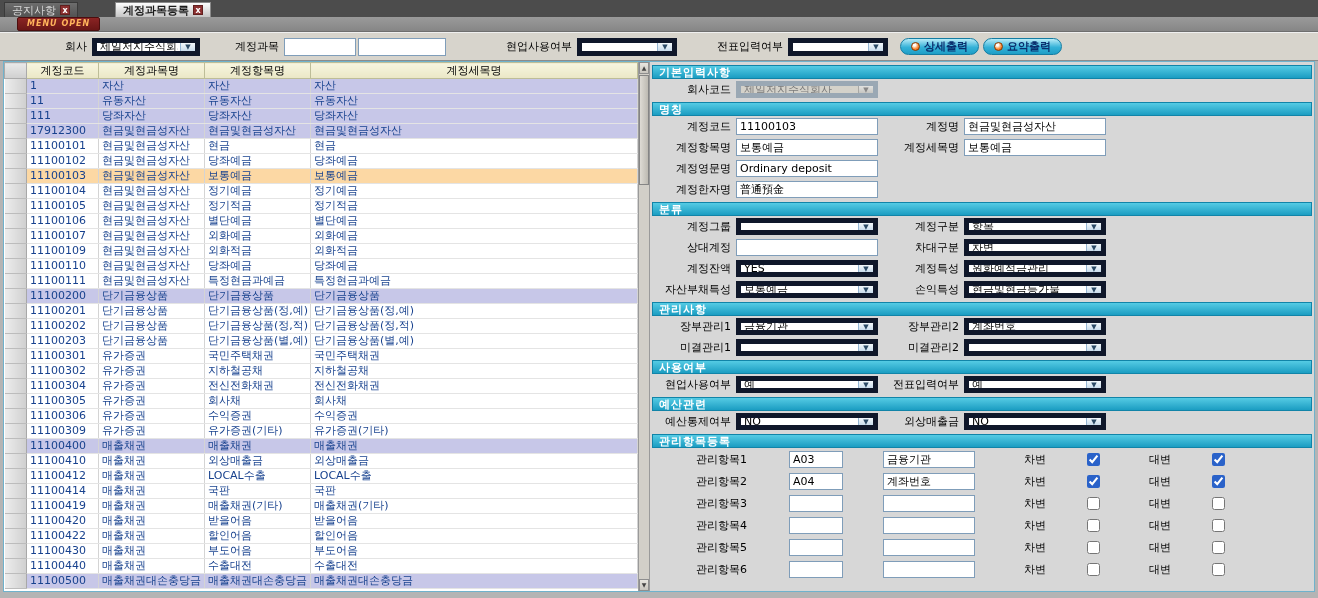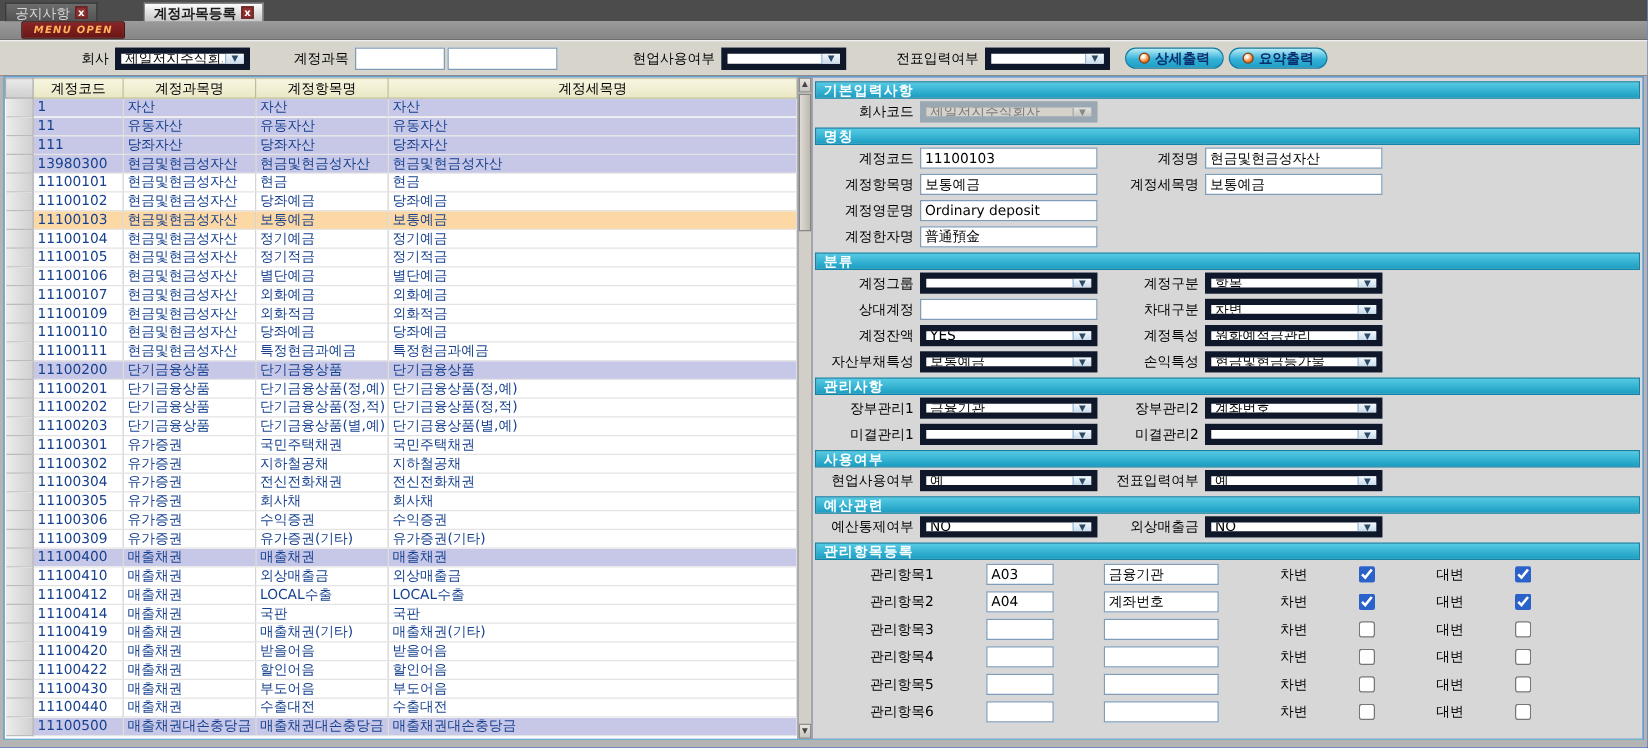--- a/index.html
+++ b/index.html
@@ -31,21 +31,21 @@
   .combo { height:18px; background:#fff; border:5px solid #0f172a; display:flex; align-items:center; position:relative; padding:0 17px 0 3px; overflow:hidden; white-space:nowrap; }
   .combo-text { font-size:11px; overflow:hidden; white-space:nowrap; }
   .combo-arrow { position:absolute; right:0; top:0; bottom:0; width:15px; background:linear-gradient(#f4f9fc,#c9dcec); border-left:1px solid #94b4d2; display:flex; align-items:center; justify-content:center; font-size:7px; color:#2c4a66; }
   .combo.disabled { background:#d4d2ca; color:#7a7a7a; border-color:#9aa8b4; }
   .combo.disabled .combo-arrow { background:linear-gradient(#e2e2e0,#c6c6c2); color:#888; border-left-color:#a8a8a4; }
   .w108 { width:108px; } .w100 { width:100px; } .w72 { width:72px; } .w88 { width:88px; }
   .btn-print { height:17px; border-radius:9px; background:linear-gradient(#b9ecf8,#35b2d8 55%,#1e9ec6); border:1px solid #147ca2; color:#0a2f6e; font-weight:bold; font-size:11px; display:flex; align-items:center; gap:4px; padding:0 10px; margin-right:4px; cursor:pointer; white-space:nowrap; }
   .btn-icon { width:9px; height:9px; border-radius:50%; background:radial-gradient(circle at 35% 30%, #ffffff 15%, #ff9340 55%, #c34a00); border:1px solid #8c3a00; }
 
   
-  .content { display:flex; height:531px; margin:0 3px; border:1px solid #6fb2cc; background:#1d4ed8; }
+  .content { display:flex; height:531px; margin:0 3px; border:1px solid #6fb2cc; background:#fef9c3; }
   .grid-wrap { width:634px; background:#fff; overflow:hidden; }
   table.grid { border-collapse:collapse; width:100%; table-layout:fixed; }
   .grid th { background:linear-gradient(#f7f5df,#eae7c6); border:1px solid #bdbd98; font-weight:normal; height:15px; font-size:11px; color:#000; padding:0; text-align:center; overflow:hidden; }
   .grid th.gutter-h { background:linear-gradient(#e9e9e9,#cfcfcf); border:1px solid #aaa; }
   .grid td { height:14px; line-height:14px; font-size:11px; color:#17418e; border-right:1px solid #d4d4d4; border-bottom:1px solid #e4e4e4; padding:0 3px; white-space:nowrap; overflow:hidden; }
   .grid td.gutter { background:linear-gradient(90deg,#ececec,#d0d0d0); border-right:1px solid #a8a8a8; border-bottom:1px solid #bcbcbc; }
   tr.group td { background:#c7c7e8; }
   tr.selected td { background:#fcd8a4; }
   tr.group td.gutter, tr.selected td.gutter { background:linear-gradient(90deg,#ececec,#d0d0d0); }
 
@@ -163,21 +163,21 @@
             </tr>
             <tr class="group">
               <td class="gutter"></td>
               <td>111</td>
               <td>당좌자산</td>
               <td>당좌자산</td>
               <td>당좌자산</td>
             </tr>
             <tr class="group">
               <td class="gutter"></td>
-              <td>13980300</td>
+              <td>17912300</td>
               <td>현금및현금성자산</td>
               <td>현금및현금성자산</td>
               <td>현금및현금성자산</td>
             </tr>
             <tr>
               <td class="gutter"></td>
               <td>11100101</td>
               <td>현금및현금성자산</td>
               <td>현금</td>
               <td>현금</td>

